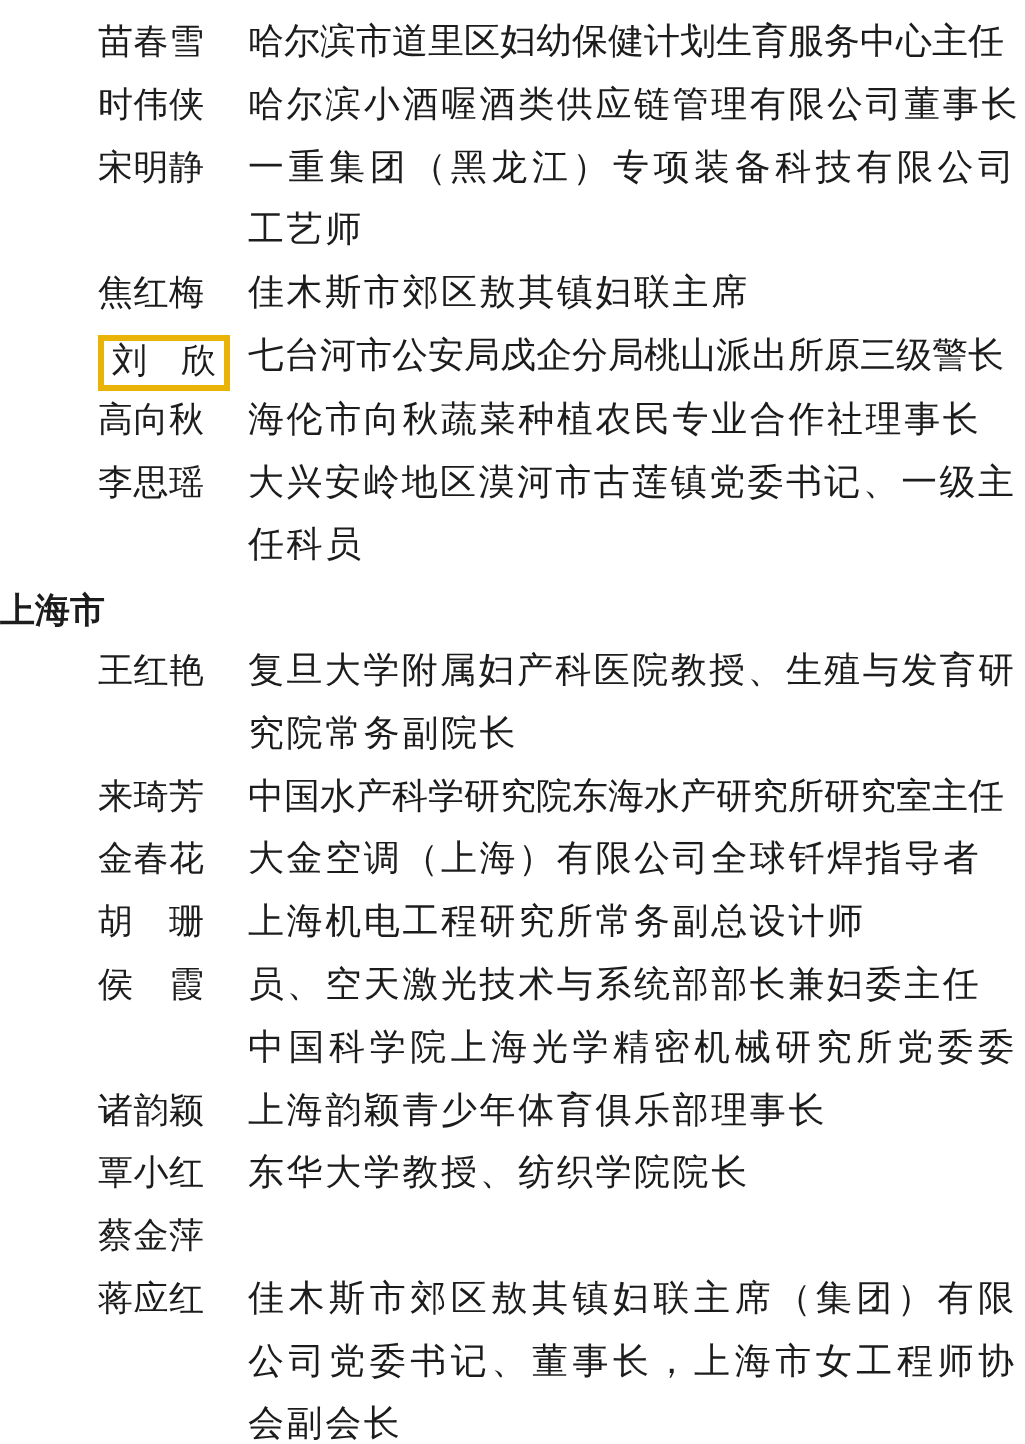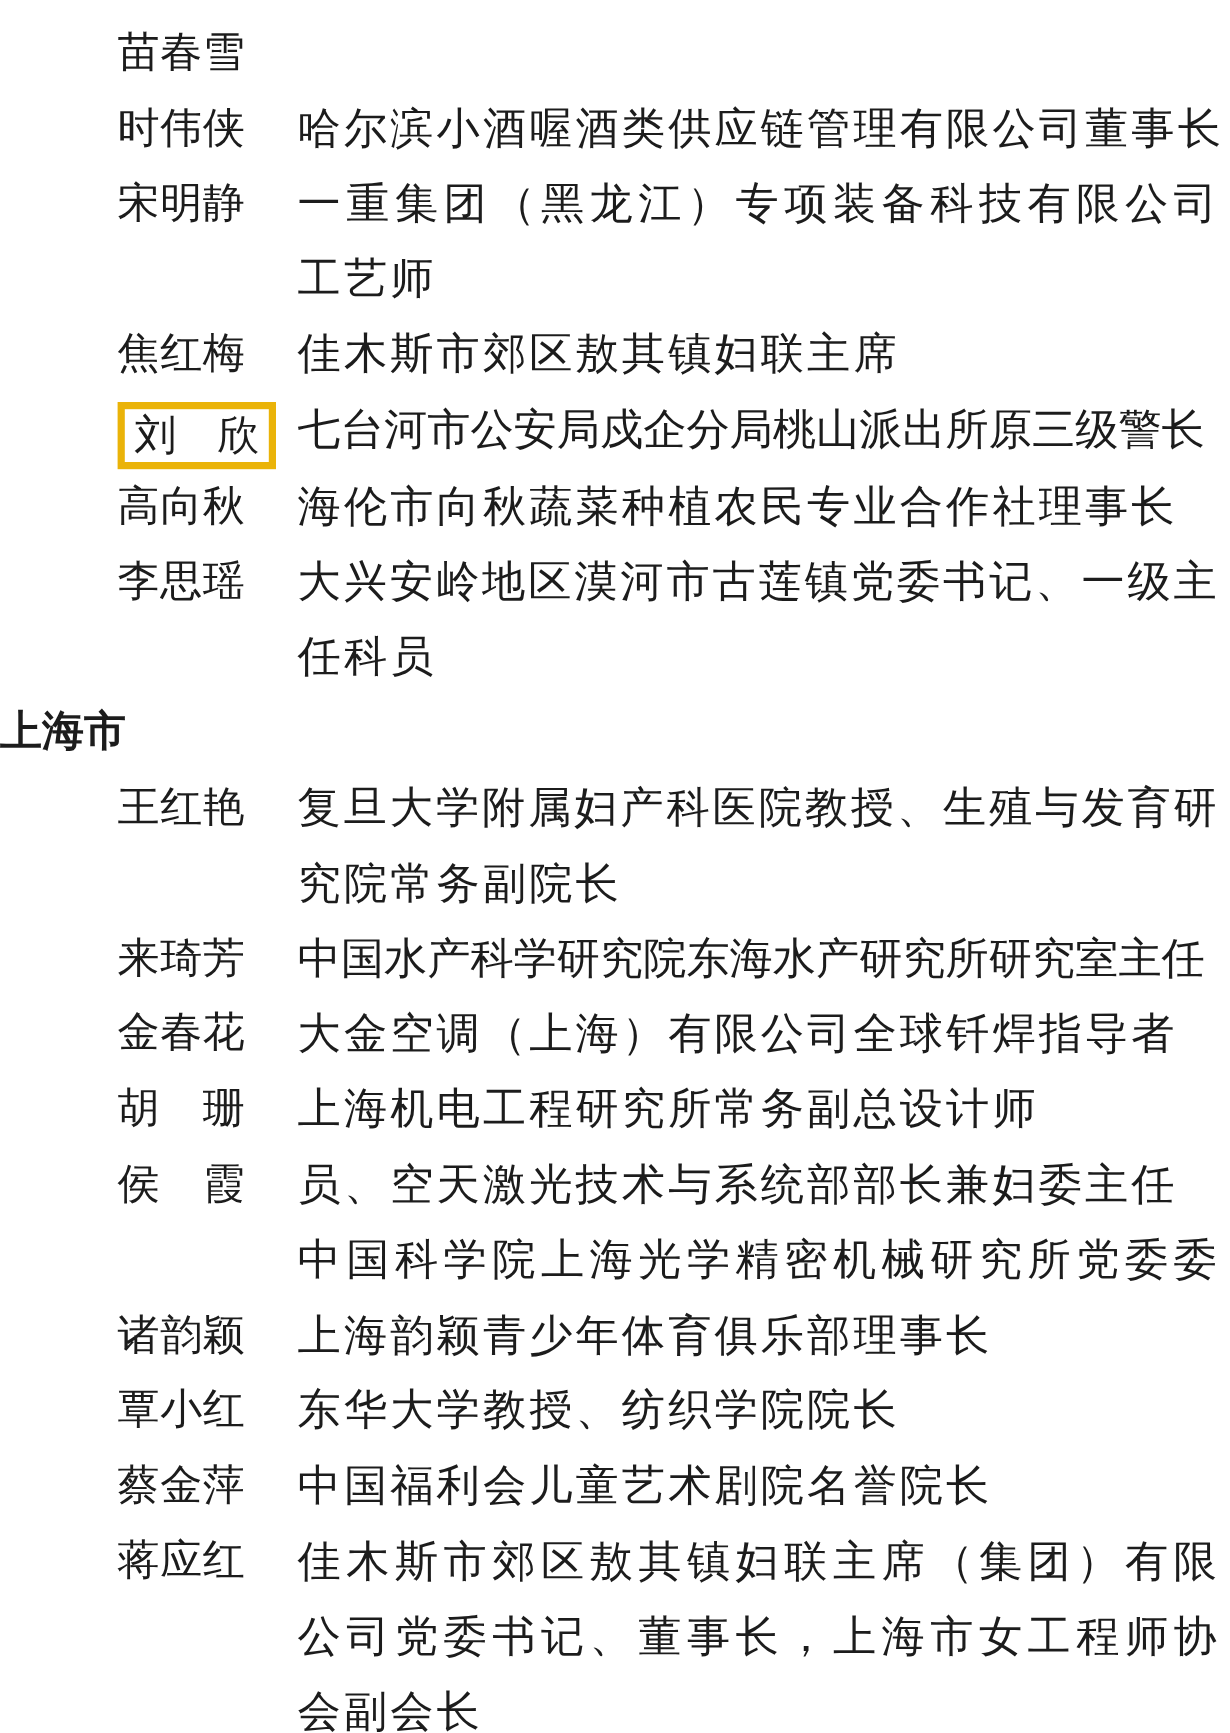--- a/index.html
+++ b/index.html
@@ -6,21 +6,21 @@
   body {
     width: 1025px;
     height: 1444px;
     background: #ffffff;
     color: #1c1c1c;
     font-family: "Liberation Serif", serif;
     overflow: hidden;
   }
   .doc { padding-top: 13px; }
   .row { min-height: 62.78px; }
-  .entry { display: flex; align-items: flex-start; }
+  .entry { display: flex; align-items: flex-start; font-family: Liberation Mono, monospace; }
   .name-cell {
     margin-left: 98px;
     width: 106px;
     flex: 0 0 106px;
     font-size: 35px;
     line-height: 62.78px;
   }
   .name-inner {
     display: block;
     text-align: justify;
@@ -60,20 +60,23 @@
 </style>
 </head>
 <body>
 
 <div class="doc">
   <div id="rows">
   <div class="row entry">
     <div class="name-cell">
       <span class="name-inner">苗春雪</span>
     </div>
+    <div class="title-cell">
+          <div class="title-line fit-compress">哈尔滨市道里区妇幼保健计划生育服务中心主任</div>
+        </div>
   </div>
 
   <div class="row entry">
     <div class="name-cell">
       <span class="name-inner">时伟侠</span>
     </div>
     <div class="title-cell">
           <div class="title-line fit-natural">哈尔滨小酒喔酒类供应链管理有限公司董事长</div>
         </div>
   </div>
@@ -191,23 +194,20 @@
     </div>
     <div class="title-cell">
           <div class="title-line fit-natural">东华大学教授、纺织学院院长</div>
         </div>
   </div>
 
   <div class="row entry">
     <div class="name-cell">
       <span class="name-inner">蔡金萍</span>
     </div>
-    <div class="title-cell">
-          <div class="title-line fit-natural">中国福利会儿童艺术剧院名誉院长</div>
-        </div>
   </div>
 
   <div class="row entry">
     <div class="name-cell">
       <span class="name-inner">蒋应红</span>
     </div>
     <div class="title-cell">
           <div class="title-line fit-justify">佳木斯市郊区敖其镇妇联主席（集团）有限</div>
           <div class="title-line fit-justify">公司党委书记、董事长，上海市女工程师协</div>
           <div class="title-line fit-natural">会副会长</div>

